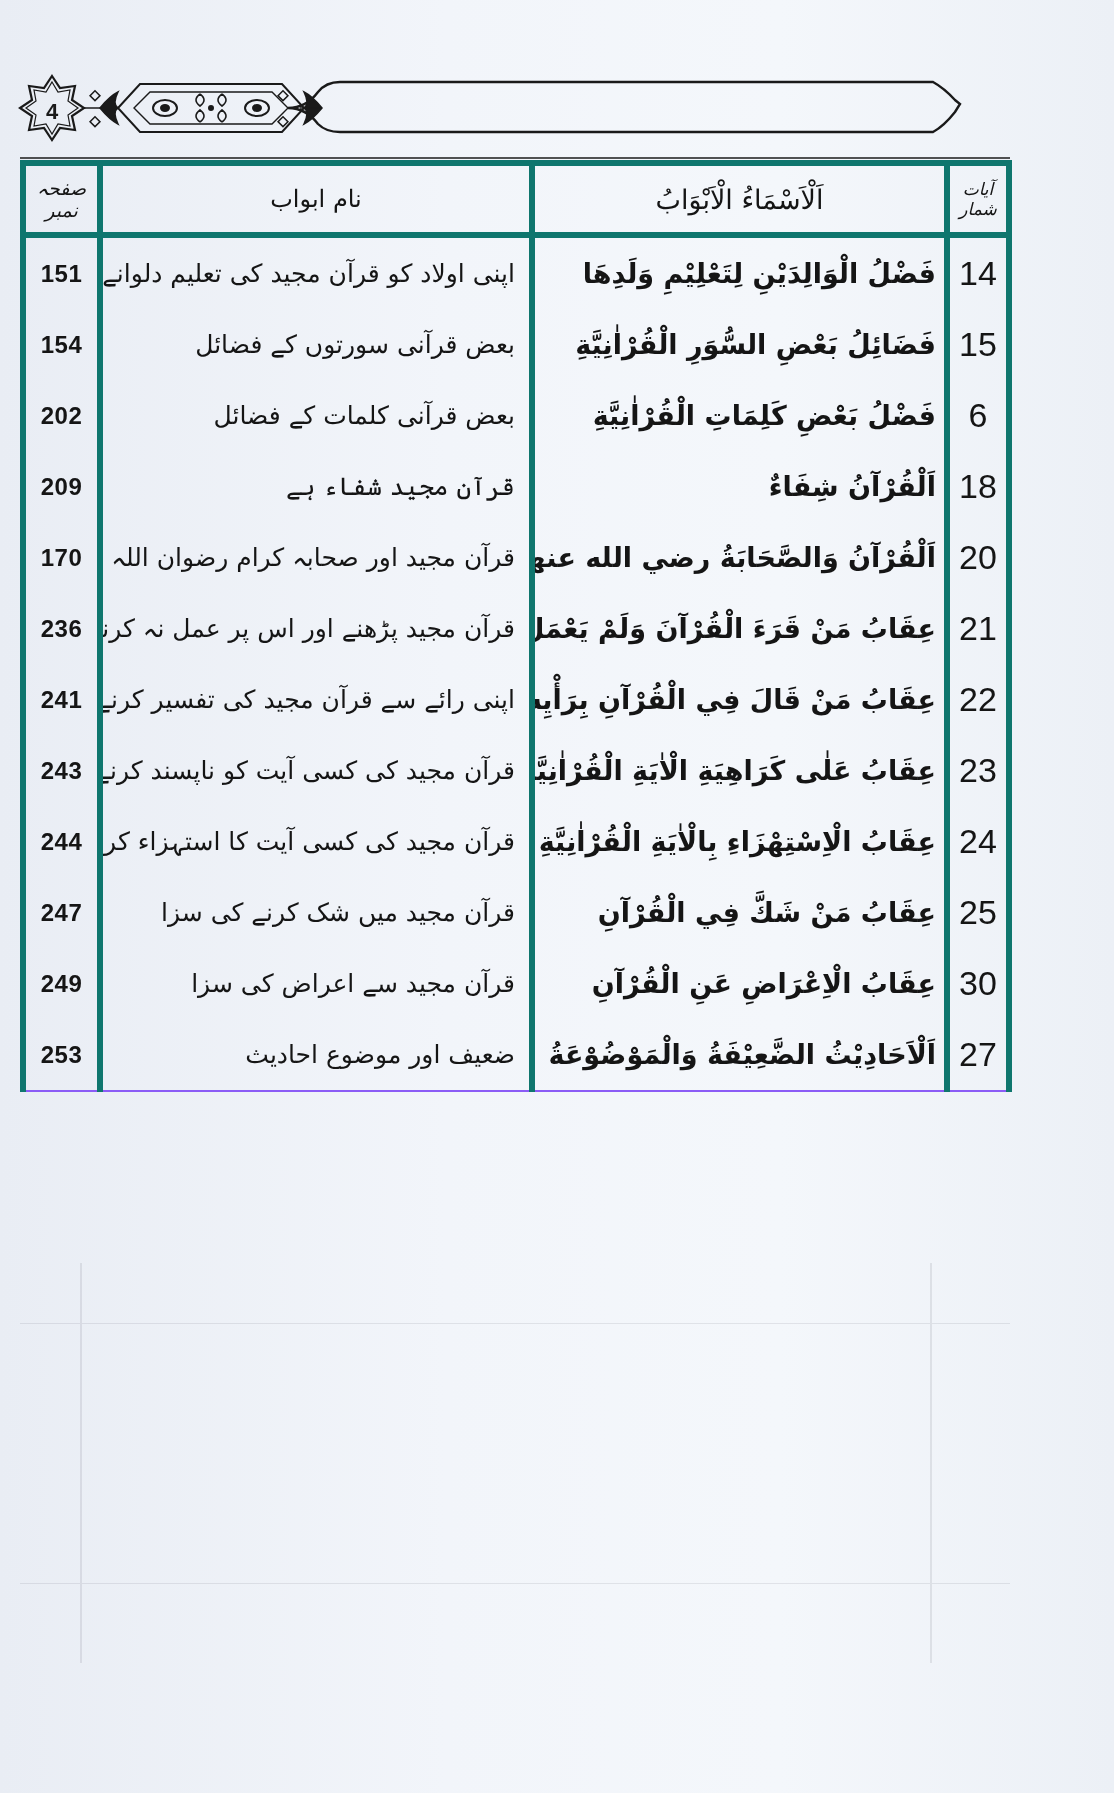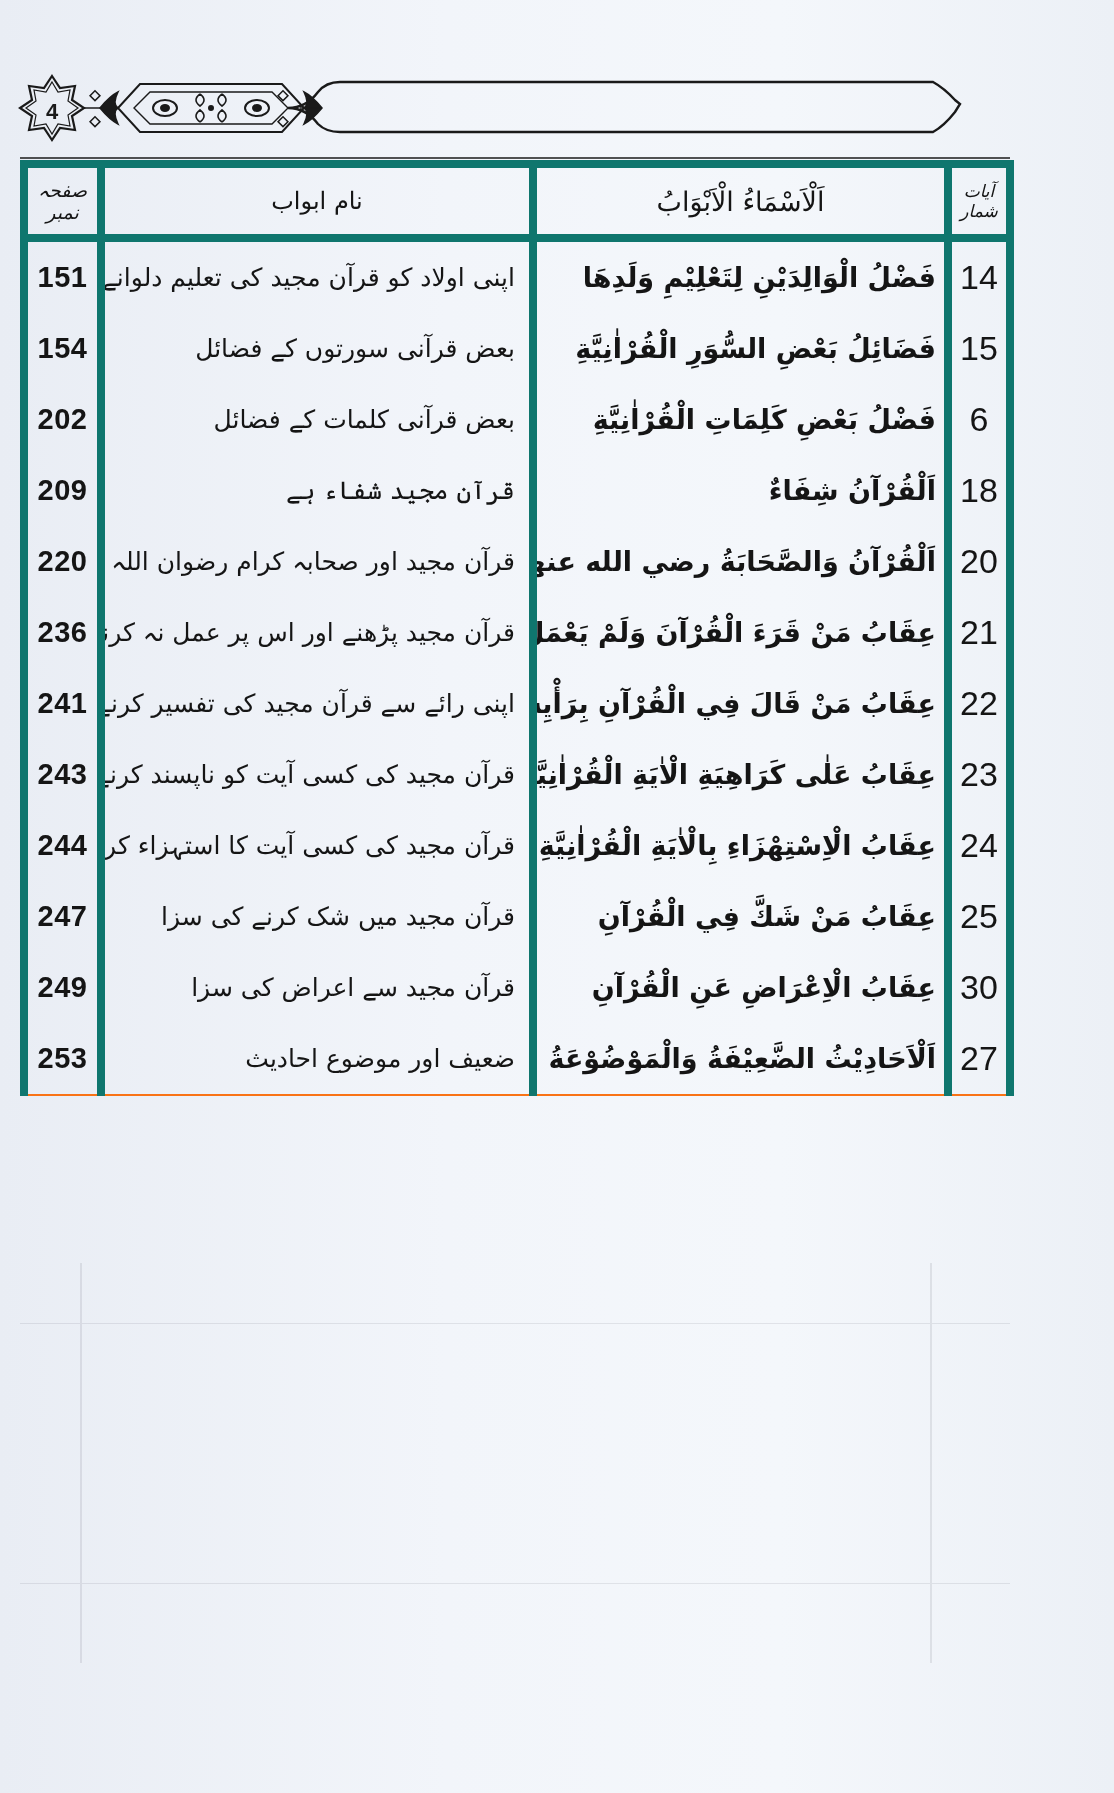--- a/index.html
+++ b/index.html
@@ -20,37 +20,37 @@
     position: absolute; left: 37px; top: 99px; width: 30px; text-align: center;
     font-family: "Liberation Sans", sans-serif; font-weight: bold; font-size: 22px; color: #1a1a1a;
   }
   
   .toc {
     position: absolute; left: 20px; top: 160px; width: 990px;
     border-collapse: collapse; table-layout: fixed;
     direction: ltr;
   }
   .toc td, .toc th {
-    border: 8px solid #0f766e; padding: 0; vertical-align: middle;
+    border: 6px solid #0f766e; padding: 0; vertical-align: middle;
   }
   .toc .hdr th { height: 66px; font-weight: normal; }
   .toc .row td { height: 71px; border-top: none; border-bottom: none; }
-  .toc tr.last td { border-bottom: 2px solid #f97316; }
+  .toc tr.last td { border-bottom: 2px solid #8b5cf6; }
   .col-page { width: 77px; }
   .col-urdu { width: 432px; }
   .col-arabic { width: 415px; }
   .col-serial { width: 62px; }
 
   .hdr-page { font-family: "DejaVu Serif", serif; font-size: 19px; font-style: italic; text-align: center; direction: rtl; }
   .hdr-urdu { font-family: "DejaVu Serif", serif; font-size: 24px; text-align: center; direction: rtl; }
   .hdr-arabic { font-family: "DejaVu Serif", serif; font-size: 27px; font-weight: bold; text-align: center; direction: rtl; }
   .hdr-serial { font-family: "DejaVu Serif", serif; font-size: 17px; font-style: italic; text-align: center; direction: rtl; }
 
   .cell-page {
-    font-family: "Liberation Sans", sans-serif; font-weight: bold; font-size: 29px;
+    font-family: "Liberation Sans", sans-serif; font-weight: bold; font-size: 24px;
     text-align: center; letter-spacing: 0.5px;
   }
   .cell-urdu {
     font-family: "DejaVu Serif", serif; font-size: 25px;
     text-align: right; direction: rtl; padding-right: 14px !important;
     white-space: nowrap; overflow: hidden;
   }
   .cell-arabic {
     font-family: "DejaVu Sans", sans-serif; font-weight: bold; font-size: 27px;
     text-align: right; direction: rtl; padding-right: 8px !important;
@@ -145,21 +145,21 @@
         <td class="cell-arabic">فَضْلُ بَعْضِ كَلِمَاتِ الْقُرْاٰنِيَّةِ</td>
         <td class="cell-serial">6</td>
       </tr>
       <tr class="row">
         <td class="cell-page">209</td>
         <td class="cell-urdu">قرآن مجید شفاء ہے</td>
         <td class="cell-arabic">اَلْقُرْآنُ شِفَاءٌ</td>
         <td class="cell-serial">18</td>
       </tr>
       <tr class="row">
-        <td class="cell-page">220</td>
+        <td class="cell-page">170</td>
         <td class="cell-urdu">قرآن مجید اور صحابہ کرام رضوان اللہ علیہم اجمعین</td>
         <td class="cell-arabic">اَلْقُرْآنُ وَالصَّحَابَةُ رضي الله عنهم</td>
         <td class="cell-serial">20</td>
       </tr>
       <tr class="row">
         <td class="cell-page">236</td>
         <td class="cell-urdu">قرآن مجید پڑھنے اور اس پر عمل نہ کرنے کی سزا</td>
         <td class="cell-arabic">عِقَابُ مَنْ قَرَءَ الْقُرْآنَ وَلَمْ يَعْمَلْ بِهٖ</td>
         <td class="cell-serial">21</td>
       </tr>

